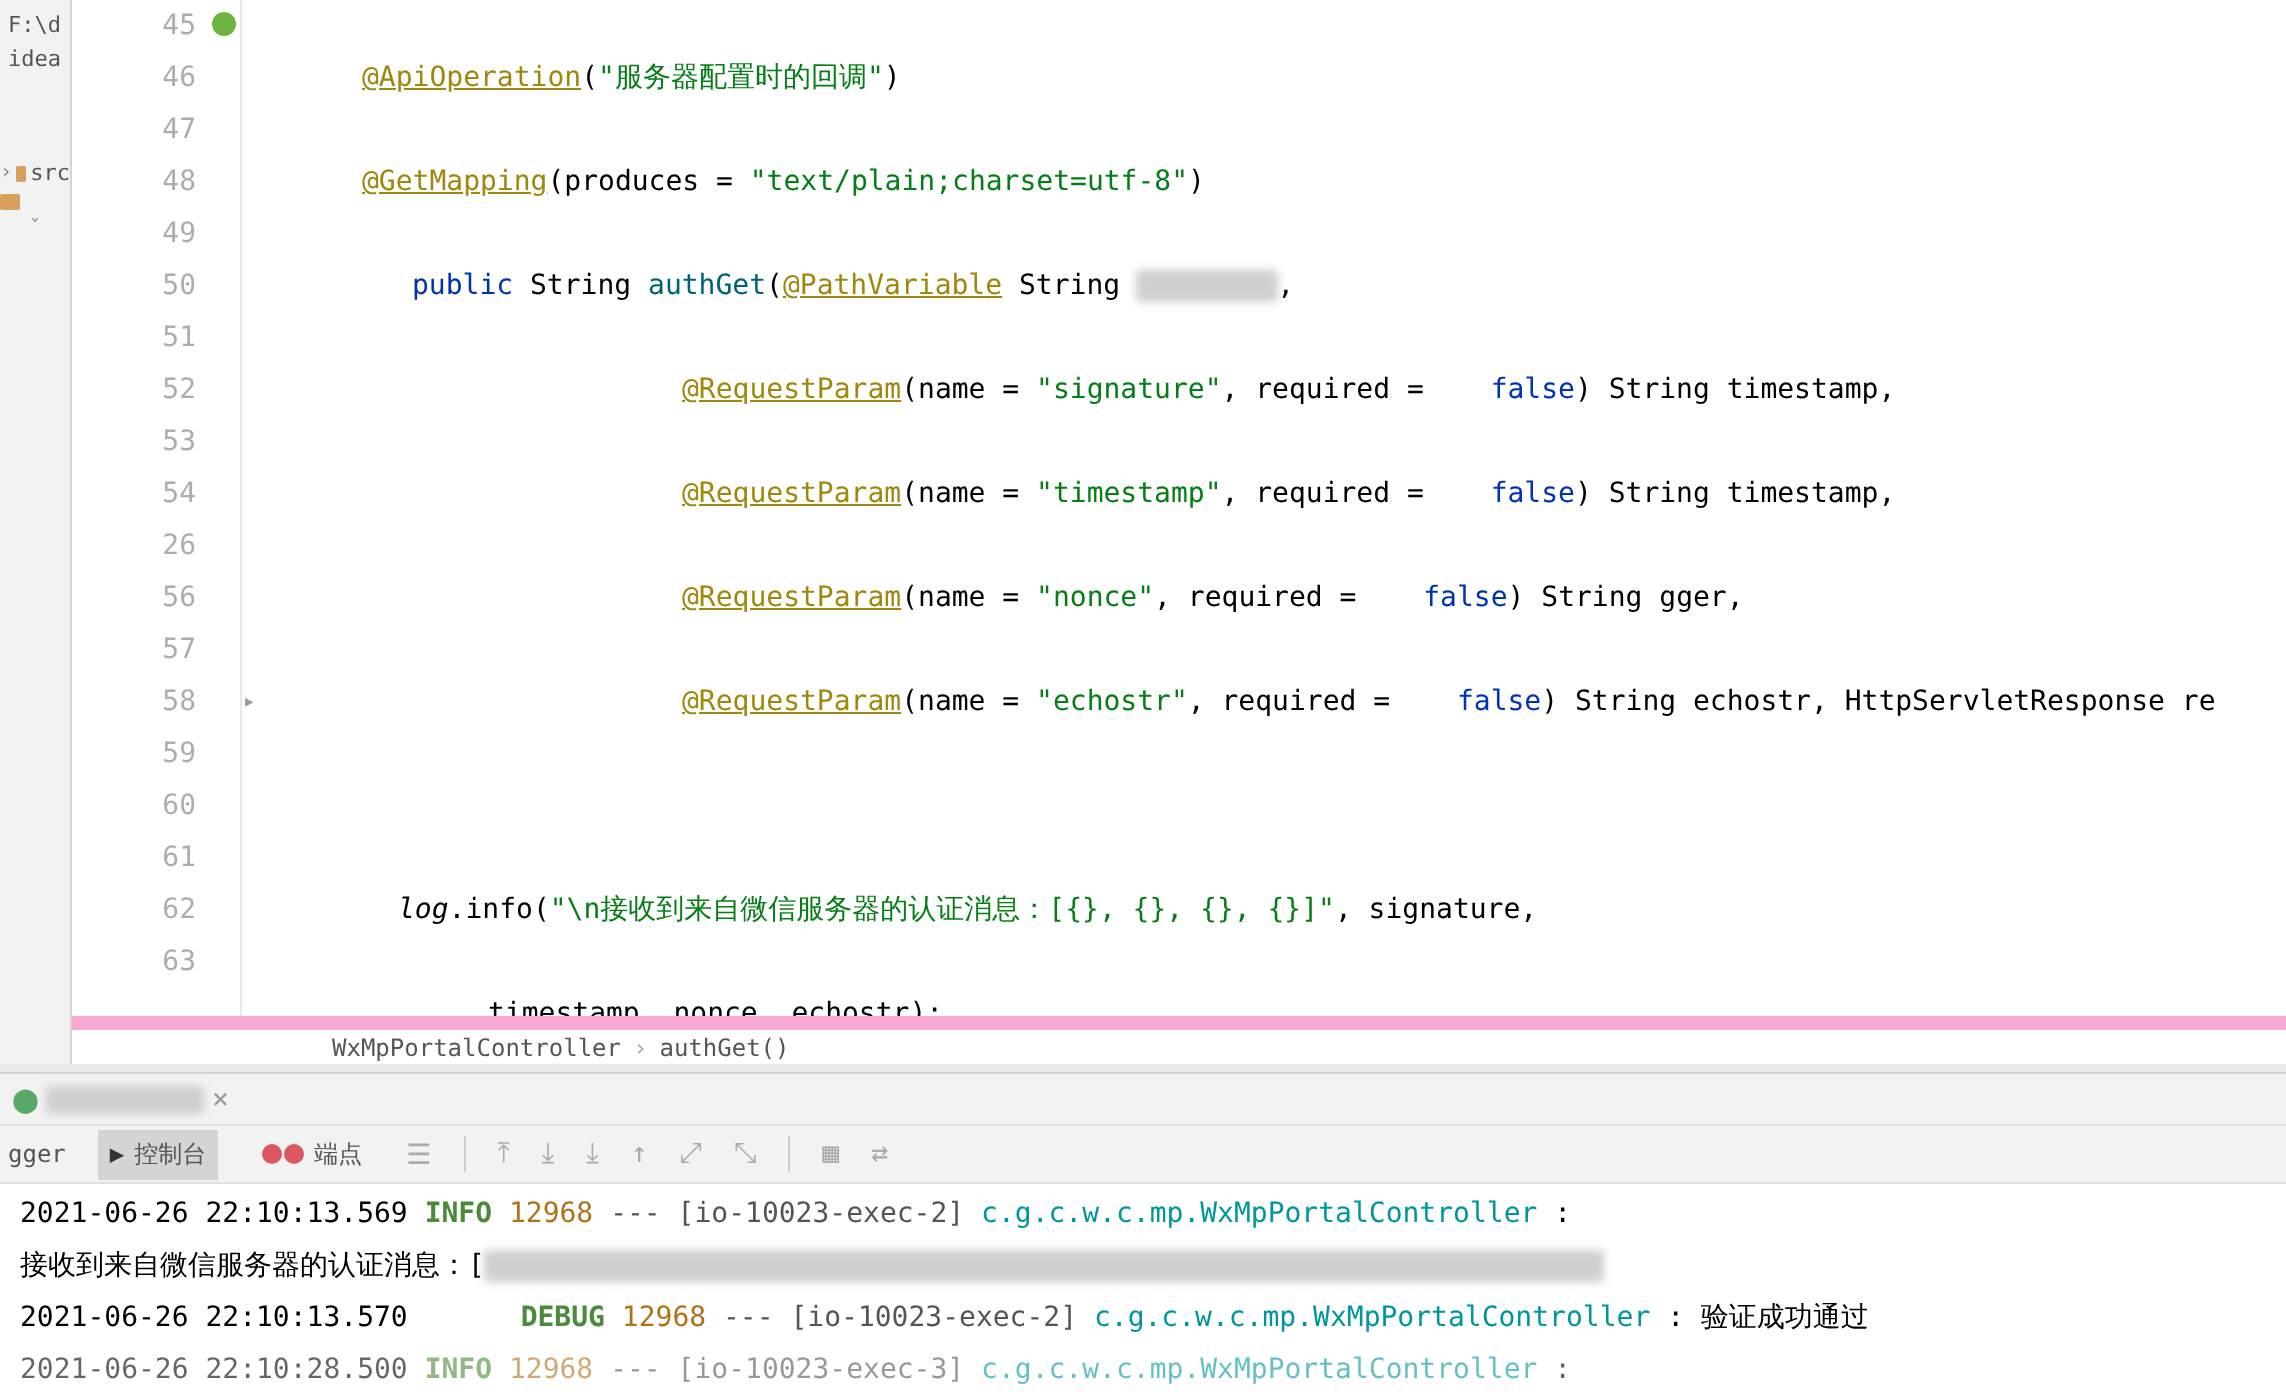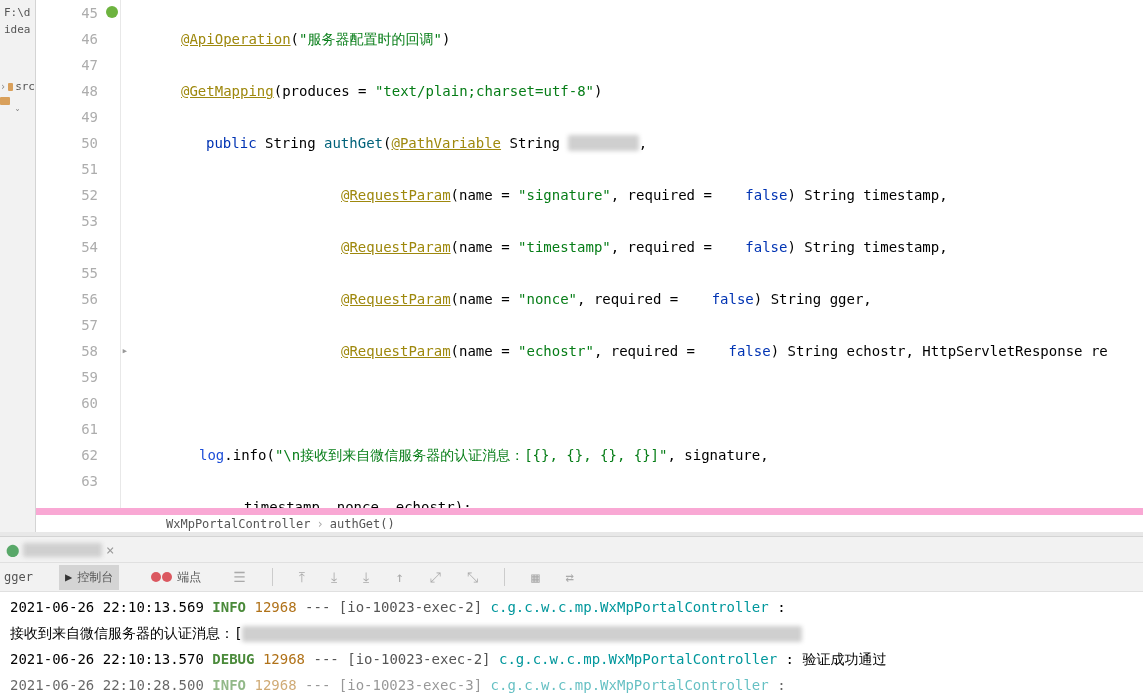--- a/index.html
+++ b/index.html
@@ -54,21 +54,21 @@
     }
     .code-line { height: 26px; }
     .indent1 { padding-left: 52px; }
     .indent2 { padding-left: 70px; }
     .indent4 { padding-left: 212px; }
     .indent-ts { padding-left: 115px;}
     .annotation { color: #9e880d; text-decoration: underline; }
     .keyword { color: #0033b3; margin-left: 25px; }
     .method-def { color: #00627a; }
     .string { color: #067d17; }
-    .field { color: #1d4ed8; }
+    .field { color: #000000; font-style: italic;}
     .blurred { background: #cfcfcf; color: transparent; filter: blur(2px); border-radius:2px; user-select:none;}
     .blurred.small { padding:0 14px;}
     .marker-green {display:inline-block;width:12px;height:12px;background:#4caf50;border-radius:50%;position:relative;top:6px;}
     .fold-tri {color:#999;font-size:11px;}
     .breadcrumb-bar {
       height: 24px;
       background: #fff;
       border-top: 7px solid #f9a8d4;
       display: flex;
       align-items: center;
@@ -93,41 +93,41 @@
     .run-tab .green-bug{color:#59a869;font-size:12px;}
     .run-close {color:#999;font-size:14px;}
     .tool-bar {
       height: 30px;
       background: #f2f2f2;
       border-top: 1px solid #e0e0e0;
       border-bottom: 1px solid #e0e0e0;
       display: flex;
       align-items: center;
       padding-left: 4px;
-      gap: 26px;
+      gap: 16px;
       font-size: 12px;
       color: #555;
     }
     .tool-btn {display:flex;align-items:center;gap:5px;padding:4px 6px;}
     .tool-btn.active{background:#d4d4d4;}
     .tool-sep {width:1px;height:18px;background:#ccc;}
     .bp-icon{width:10px;height:10px;border-radius:50%;background:#db5860;}
     .small-icon{color:#aaa;font-size:14px;}
     .console {
       flex-shrink:0;
       background:#fff;
       font-family: Consolas, "Microsoft YaHei", monospace;
       font-size: 14px;
       line-height:26px;
       padding:2px 10px;
       overflow:hidden;
     }
     .log-dt{color:#000;}
     .log-info{color:#4a8a3a;font-weight:bold;}
-    .log-debug{color:#4a8a3a;font-weight:bold;}
+    .log-debug{color:#4a8a3a;font-weight:bold;margin-left:48px;}
     .log-pid{color:#b07219;}
     .log-dash{color:#555;}
     .log-thread{color:#555;}
     .log-logger{color:#00979c;}
     .log-msg{color:#000;}
     .blur-span{display:inline-block;width:560px;height:16px;background:#cfcfcf;filter:blur(2px);vertical-align:middle;border-radius:2px;}
   </style>
 </head>
 <body>
 
@@ -156,21 +156,21 @@
           <div class="line-num">45</div>
           <div class="line-num">46</div>
           <div class="line-num">47 <span class="marker-green" style="background:#6db33f;position:absolute;right:2px;"></span></div>
           <div class="line-num">48</div>
           <div class="line-num">49</div>
           <div class="line-num">50</div>
           <div class="line-num">51</div>
           <div class="line-num">52</div>
           <div class="line-num">53</div>
           <div class="line-num">54</div>
-          <div class="line-num">55</div>
+          <div class="line-num">26</div>
           <div class="line-num">56</div>
           <div class="line-num">57</div>
           <div class="line-num">58 <span class="fold-tri" style="position:absolute;right:-8px;">▸</span></div>
           <div class="line-num">59</div>
           <div class="line-num">60</div>
           <div class="line-num">61</div>
           <div class="line-num">62</div>
           <div class="line-num">63</div>
         </div>
         <div class="code-content">

